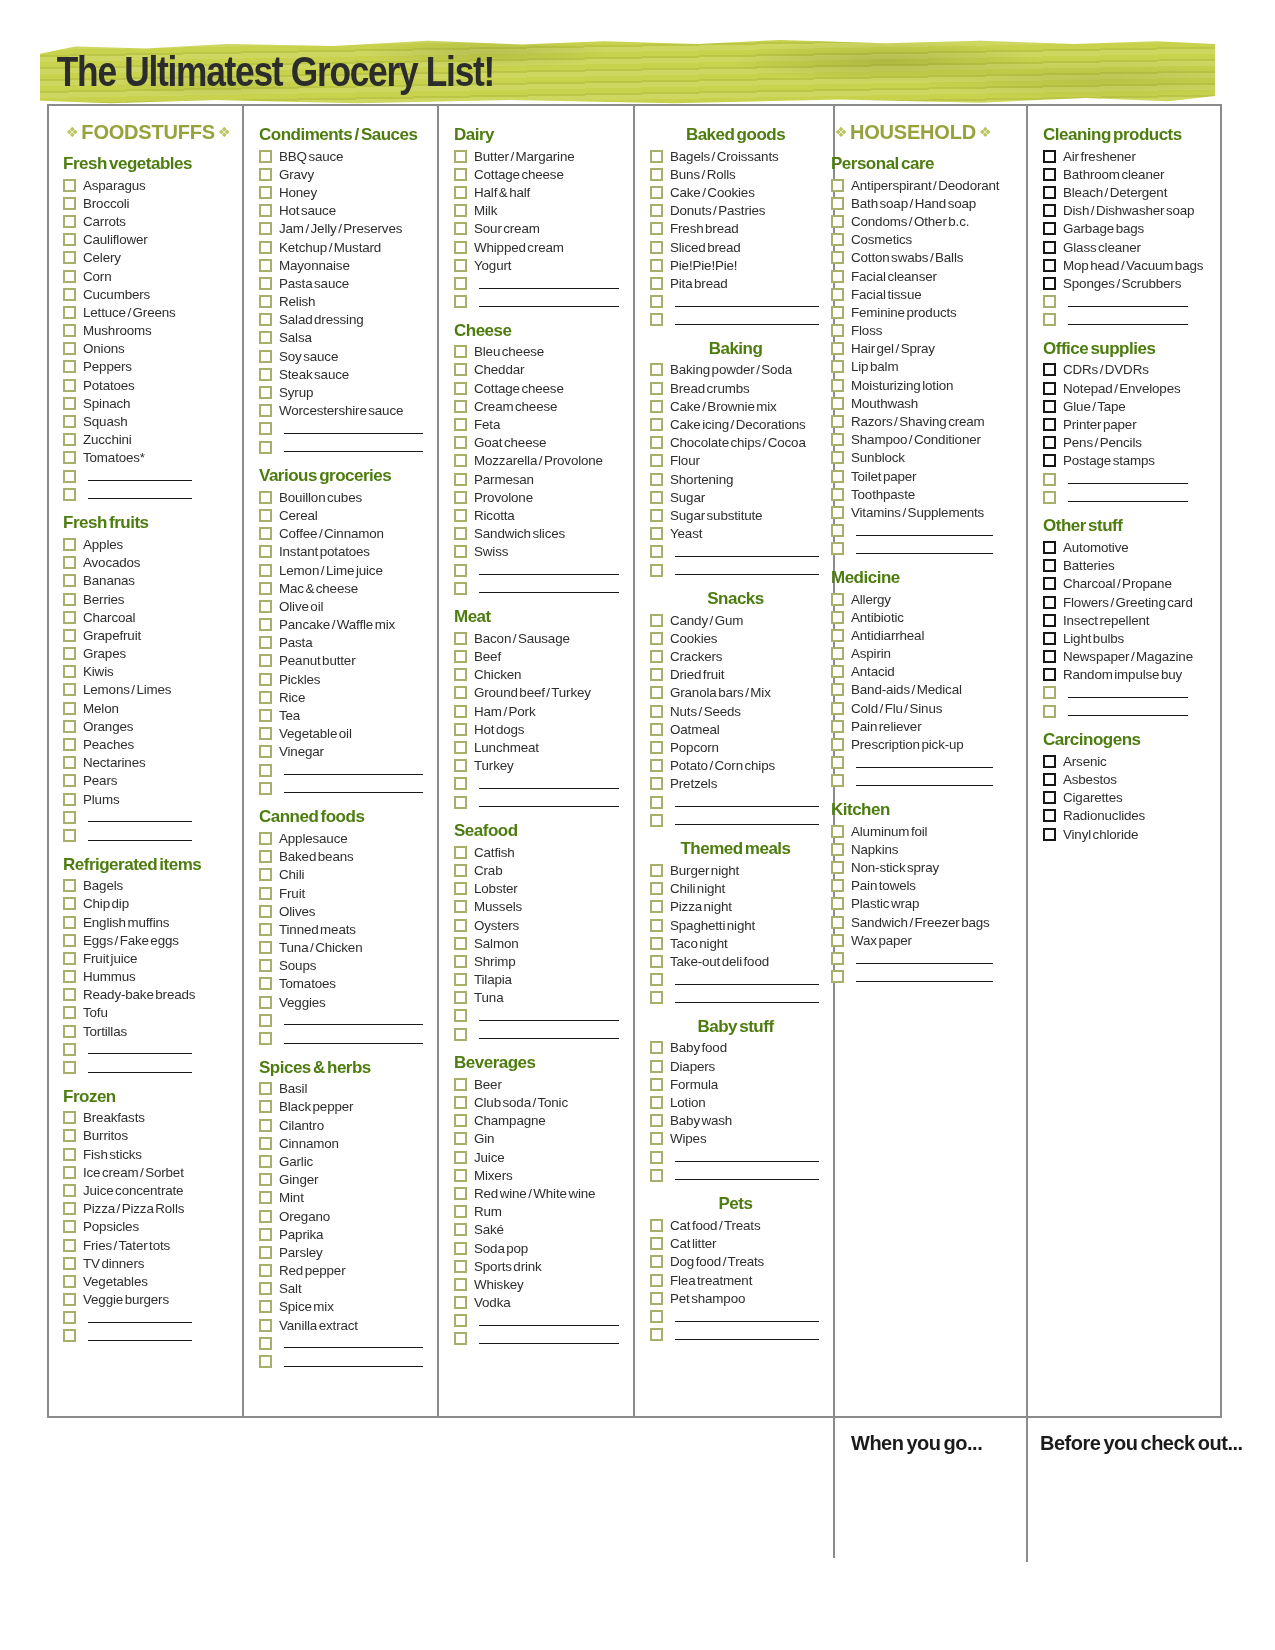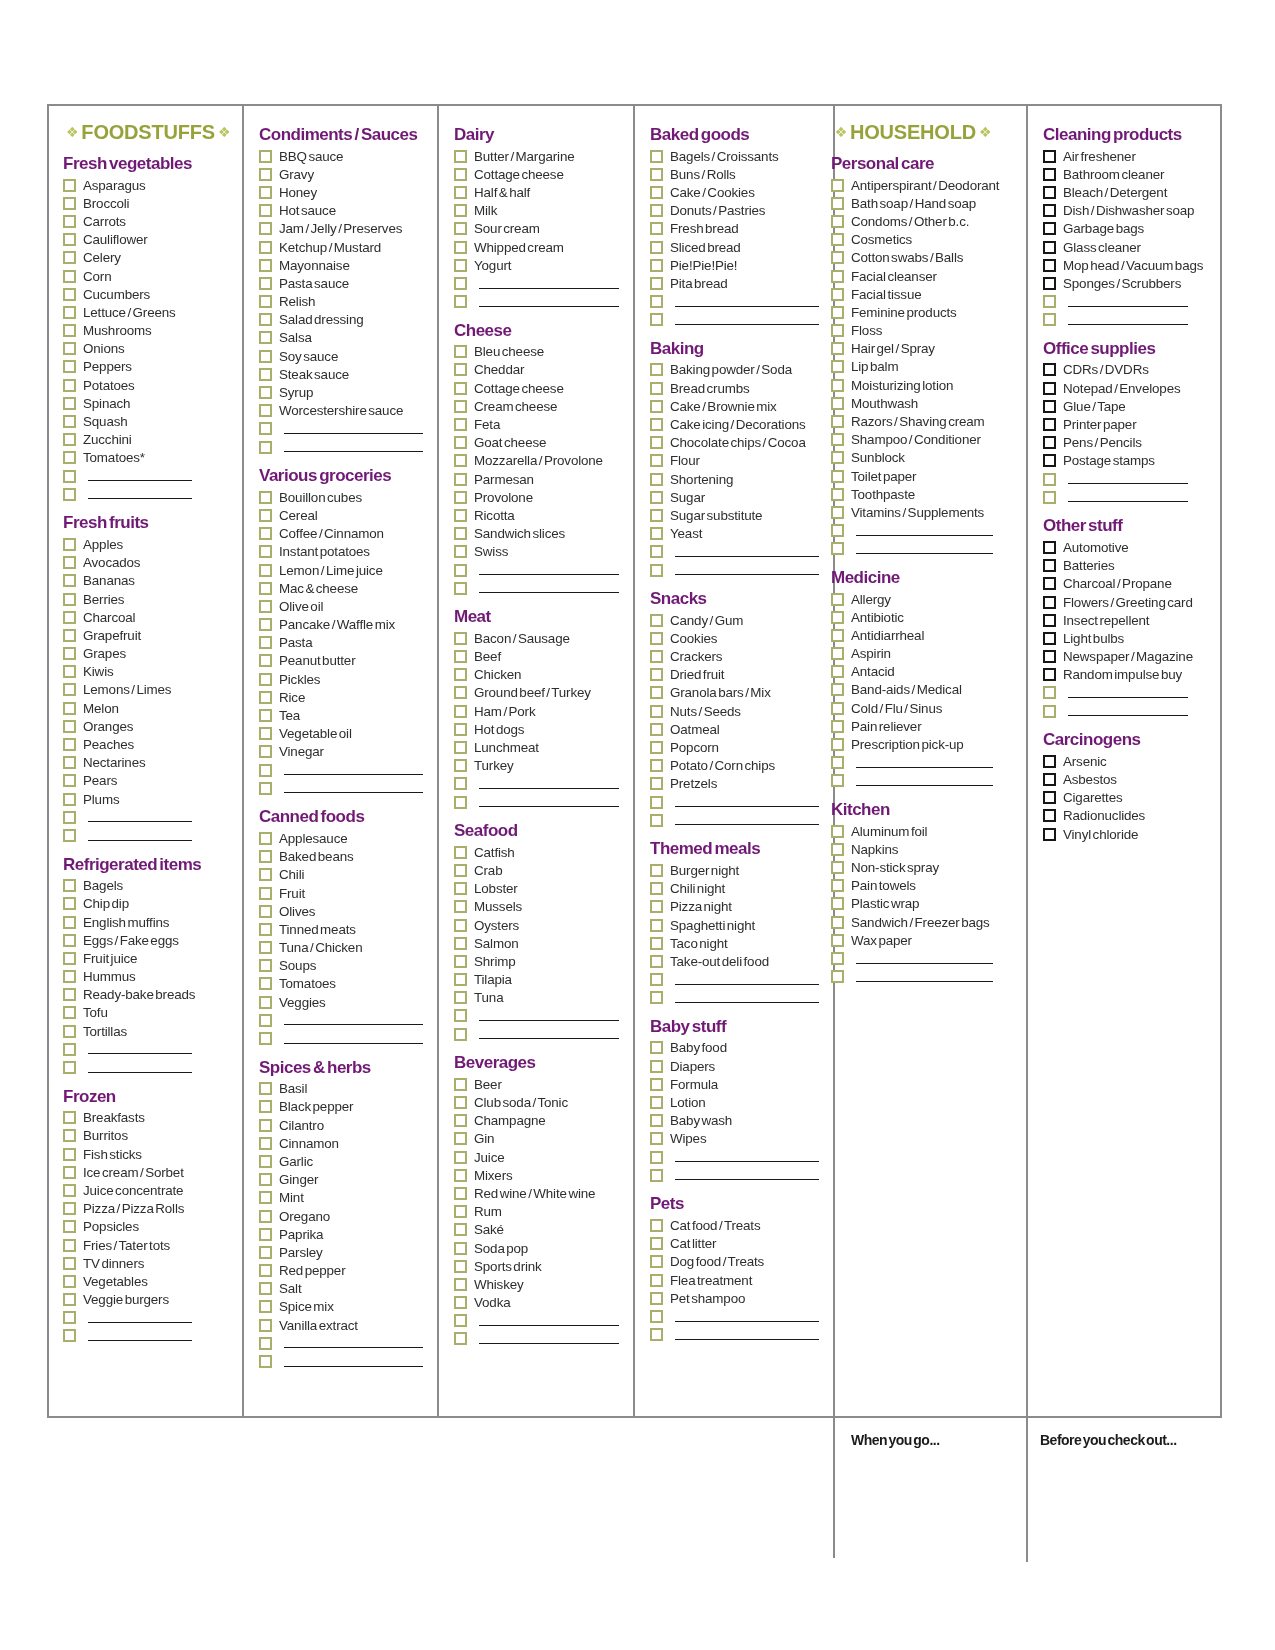--- a/index.html
+++ b/index.html
@@ -22,50 +22,53 @@
 
   
   .vline{position:absolute;width:2px;background:#8b8b8b;}
   .hline{position:absolute;height:2px;background:#8b8b8b;}
 
   
   .col{position:absolute;top:105px;box-sizing:border-box;padding:10px 12px 0 15px;}
   #columns .col:nth-child(1){left:48px;width:158px;}
   #columns .col:nth-child(2){left:244px;width:193px;}
   #columns .col:nth-child(3){left:439px;width:194px;}
-  #columns .col:nth-child(4){left:635px;width:198px;}
+  #columns .col:nth-child(4){left:635px;width:198px;text-align:center;}
   #columns .col:nth-child(5){left:816px;width:191px;}
   #columns .col:nth-child(6){left:1028px;width:174px;}
 
   .badge{margin:6px 0 10px;text-align:center;font-size:20px;font-weight:bold;color:#97a23b;
          letter-spacing:-0.2px;white-space:nowrap;}
   .badge .dia{font-size:14px;color:#b9c45e;margin:0 3px;vertical-align:2px;}
 
-  .sec-title{margin:10px 0 3px;font-size:17px;font-weight:bold;color:#701a75;
+  .sec-title{margin:10px 0 3px;font-size:17px;font-weight:bold;color:#4d7c0f;
              letter-spacing:-0.5px;word-spacing:-2px;line-height:19px;white-space:nowrap;}
 
   .row{display:flex;align-items:center;height:18.2px;}
   .cb{flex:none;width:9px;height:9px;border:2px solid #a9ae6b;background:#fff;margin-right:7px;}
   .sec.black .cb{border-color:#161616;}
   .sec.black .cb.green{border-color:#a9ae6b;}
   .lbl{font-size:13.4px;color:#2e2e2e;letter-spacing:-0.15px;word-spacing:-2px;white-space:nowrap;}
   .wline{flex:1;align-self:flex-end;height:1px;border-bottom:1.5px solid #1a1a1a;margin:0 2px 4px 5px;}
 
   .oline{height:17.5px;border-bottom:2px solid #1a1a1a;margin-right:6px;}
   .oline:first-of-type{margin-top:8px;}
 
   
-  .foot-label{position:absolute;font-size:14px;font-weight:bold;color:#1b1b1b;
+  .foot-label{position:absolute;font-size:20px;font-weight:bold;color:#1b1b1b;
               letter-spacing:-0.5px;word-spacing:-2px;white-space:nowrap;}
 </style>
 </head>
 <body>
 
 <div class="page">
 
+  <div class="banner">
+    <h1>The Ultimatest Grocery List!</h1>
+  </div>
 
   <div class="hline" style="left:47px;top:104px;width:1175px;"></div>
   <div class="vline" style="left:47px;top:104px;height:1314px;"></div>
   <div class="vline" style="left:242px;top:104px;height:1314px;"></div>
   <div class="vline" style="left:437px;top:104px;height:1314px;"></div>
   <div class="vline" style="left:633px;top:104px;height:1314px;"></div>
   <div class="vline" style="left:833px;top:104px;height:1454px;"></div>
   <div class="vline" style="left:1026px;top:104px;height:1458px;"></div>
   <div class="vline" style="left:1220px;top:104px;height:1314px;"></div>
   <div class="hline" style="left:47px;top:1416px;width:1175px;"></div>

